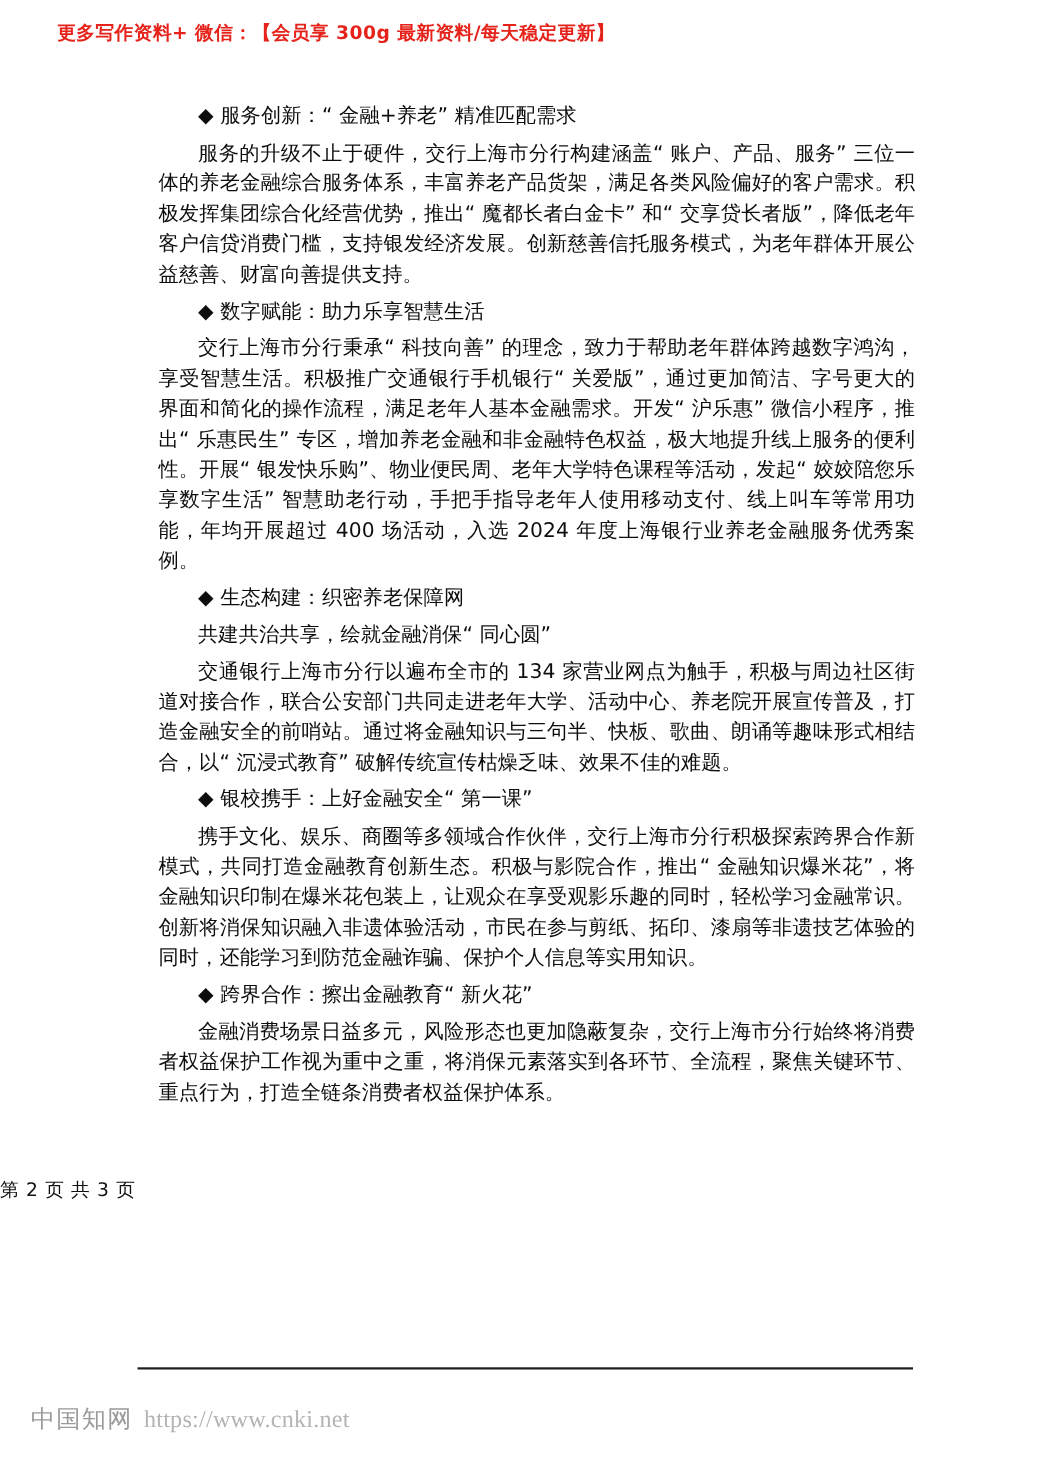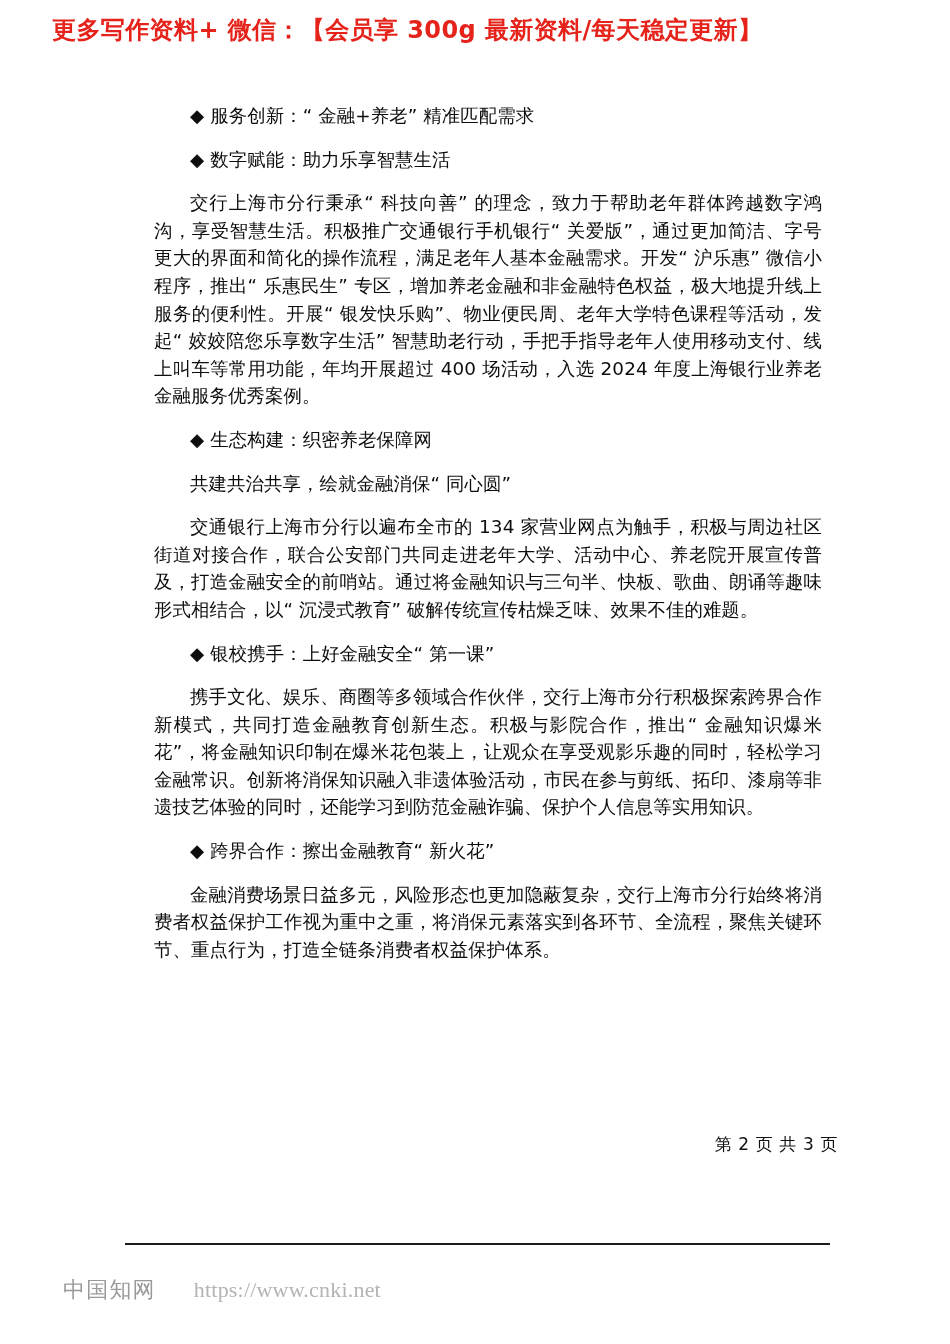--- a/index.html
+++ b/index.html
@@ -27,60 +27,59 @@
     top: 12px;
     width: 846px;
     height: 36px;
     display: flex;
     align-items: center;
     white-space: nowrap;
   }
   #promo-banner .promo-text {
     font-family: "DejaVu Sans", "Liberation Sans", sans-serif;
     font-weight: 700;
-    font-size: 24px;
+    font-size: 17px;
     letter-spacing: 0.4px;
     color: #e5231b;
     line-height: 1;
   }
 
   
   #doc-body {
     position: absolute;
     left: 138px;
     top: 86px;
     width: 700px;
   }
   .para {
     font-size: 18.4px;
     line-height: 27.6px;
     color: #0d0d0d;
     text-align: justify;
     text-justify: inter-ideograph;
-    margin: 16px;
+    margin: 6px;
     letter-spacing: 0.1px;
     word-break: break-all;
   }
   .para.indent {
     text-indent: 36px;
   }
   .para.bullet {
     text-indent: 36px;
   }
   .para.subhead {
     text-indent: 36px;
   }
 
   
   #page-number {
     position: absolute;
     left: 0;
-    top: 1132px;
+    top: 1070px;
     width: 838px;
-    text-align: right;
     font-size: 17px;
     line-height: 24px;
     color: #111111;
     letter-spacing: 0.6px;
   }
 
   
   #footer-rule {
     position: absolute;
     left: 125px;
@@ -88,23 +87,22 @@
     width: 705px;
     height: 2px;
     background: #1d1d1d;
   }
   #watermark {
     position: absolute;
     left: 28px;
     top: 1279px;
     display: flex;
     align-items: baseline;
-    gap: 38px;
+    gap: 10px;
     white-space: nowrap;
-    margin-left: 35px;
   }
   #watermark .wm-brand {
     font-size: 22px;
     color: #9a9a9a;
     letter-spacing: 1.2px;
     line-height: 1;
   }
   #watermark .wm-url {
     font-family: Liberation Serif, serif;
     font-size: 22px;
@@ -117,20 +115,21 @@
 <body>
 
 <div id="page">
 
   <div id="promo-banner">
     <span class="promo-text">更多写作资料+ 微信：【会员享 300g 最新资料/每天稳定更新】</span>
   </div>
 
   <div id="doc-body">
       <p class="para bullet">◆ 服务创新：“ 金融+养老” 精准匹配需求</p>
+      <p class="para indent">服务的升级不止于硬件，交行上海市分行构建涵盖“ 账户、产品、服务” 三位一体的养老金融综合服务体系，丰富养老产品货架，满足各类风险偏好的客户需求。积极发挥集团综合化经营优势，推出“ 魔都长者白金卡” 和“ 交享贷长者版”，降低老年客户信贷消费门槛，支持银发经济发展。创新慈善信托服务模式，为老年群体开展公益慈善、财富向善提供支持。</p>
       <p class="para bullet">◆ 数字赋能：助力乐享智慧生活</p>
       <p class="para indent">交行上海市分行秉承“ 科技向善” 的理念，致力于帮助老年群体跨越数字鸿沟，享受智慧生活。积极推广交通银行手机银行“ 关爱版”，通过更加简洁、字号更大的界面和简化的操作流程，满足老年人基本金融需求。开发“ 沪乐惠” 微信小程序，推出“ 乐惠民生” 专区，增加养老金融和非金融特色权益，极大地提升线上服务的便利性。开展“ 银发快乐购”、物业便民周、老年大学特色课程等活动，发起“ 姣姣陪您乐享数字生活” 智慧助老行动，手把手指导老年人使用移动支付、线上叫车等常用功能，年均开展超过 400 场活动，入选 2024 年度上海银行业养老金融服务优秀案例。</p>
       <p class="para bullet">◆ 生态构建：织密养老保障网</p>
       <p class="para subhead">共建共治共享，绘就金融消保“ 同心圆”</p>
       <p class="para indent">交通银行上海市分行以遍布全市的 134 家营业网点为触手，积极与周边社区街道对接合作，联合公安部门共同走进老年大学、活动中心、养老院开展宣传普及，打造金融安全的前哨站。通过将金融知识与三句半、快板、歌曲、朗诵等趣味形式相结合，以“ 沉浸式教育” 破解传统宣传枯燥乏味、效果不佳的难题。</p>
       <p class="para bullet">◆ 银校携手：上好金融安全“ 第一课”</p>
       <p class="para indent">携手文化、娱乐、商圈等多领域合作伙伴，交行上海市分行积极探索跨界合作新模式，共同打造金融教育创新生态。积极与影院合作，推出“ 金融知识爆米花”，将金融知识印制在爆米花包装上，让观众在享受观影乐趣的同时，轻松学习金融常识。创新将消保知识融入非遗体验活动，市民在参与剪纸、拓印、漆扇等非遗技艺体验的同时，还能学习到防范金融诈骗、保护个人信息等实用知识。</p>
       <p class="para bullet">◆ 跨界合作：擦出金融教育“ 新火花”</p>
       <p class="para indent">金融消费场景日益多元，风险形态也更加隐蔽复杂，交行上海市分行始终将消费者权益保护工作视为重中之重，将消保元素落实到各环节、全流程，聚焦关键环节、重点行为，打造全链条消费者权益保护体系。</p>
     </div>

